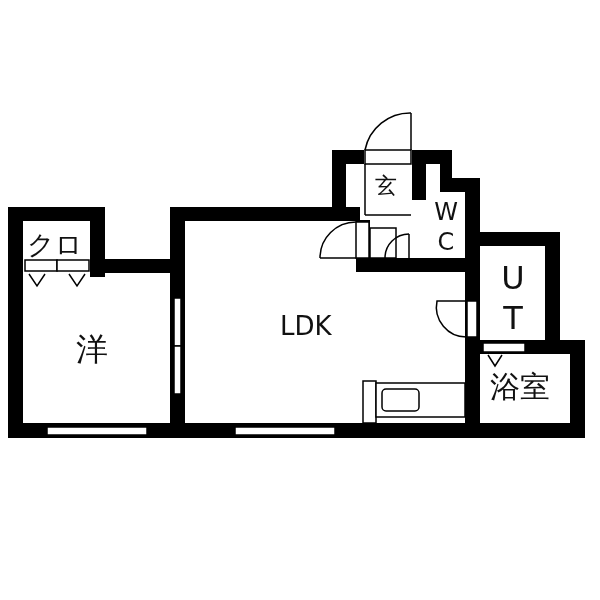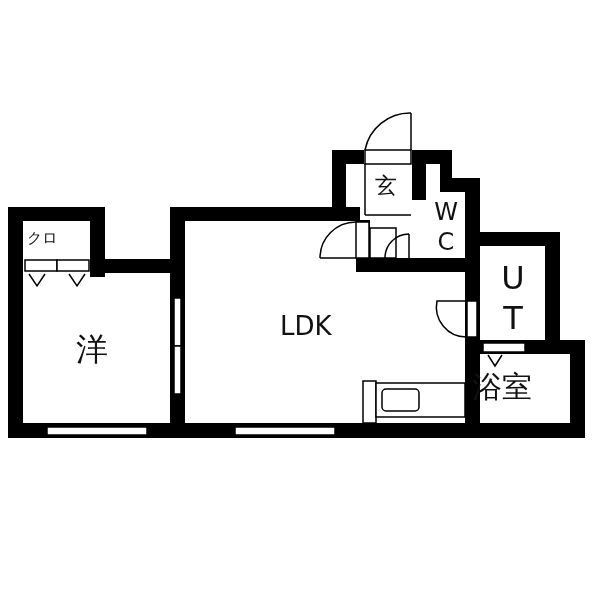--- a/index.html
+++ b/index.html
@@ -1,25 +1,25 @@
 <!DOCTYPE html>
 <html><head>
 <meta charset="utf-8">
 <style>
   html, body { margin: 0; padding: 0; background: #ffffff; }
   body { width: 600px; height: 600px; position: relative; overflow: hidden; font-family: "DejaVu Sans", sans-serif; }
   svg { position: absolute; left: 0; top: 0; }
   .label { position: absolute; color: #111; font-family: "DejaVu Sans", sans-serif; line-height: 1; white-space: nowrap; }
   .lbl-ldk { left: 280px; top: 313px; font-size: 26px; }
   .lbl-yo { left: 76px; top: 333px; font-size: 32px; }
-  .lbl-kuro { left: 27px; top: 231px; font-size: 15px; }
+  .lbl-kuro { left: 27px; top: 231px; font-size: 27px; }
   .lbl-gen { left: 375px; top: 175px; font-size: 22px; }
   .lbl-wc { left: 431px; top: 197px; font-size: 24px; width: 30px; text-align: center; white-space: normal; line-height: 30px; }
   .lbl-ut { left: 498px; top: 258px; font-size: 32px; width: 30px; text-align: center; white-space: normal; line-height: 40px; }
-  .lbl-bath { left: 472px; top: 372px; font-size: 30px; }
+  .lbl-bath { left: 490px; top: 372px; font-size: 30px; }
 </style>
 </head>
 <body>
 
 <svg width="600" height="600" viewBox="0 0 600 600">
 
   <g fill="#000">
 
     <rect x="8" y="207" width="15" height="231"></rect>
 

